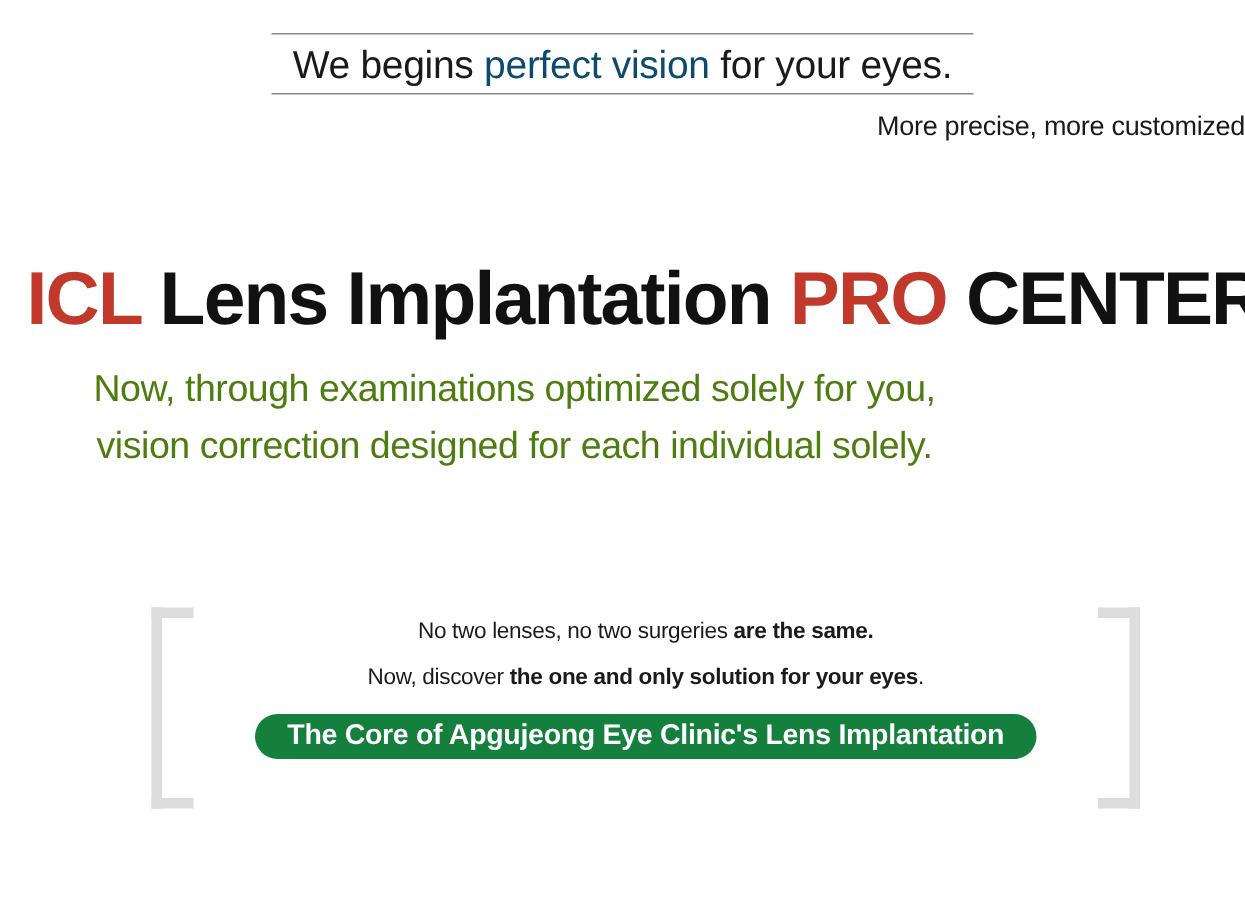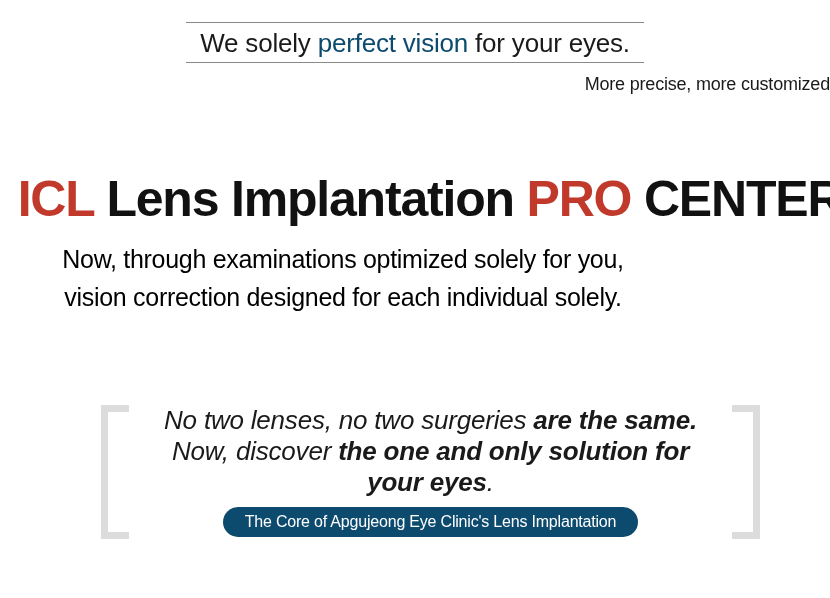--- a/index.html
+++ b/index.html
@@ -78,21 +78,21 @@
   
   .lead {
     position: absolute;
     top: 240px;
     left: 0;
     width: 686px;
     text-align: center;
     font-size: 25px;
     line-height: 38px;
     letter-spacing: -0.3px;
-    color: #000000;
+    color: #4d7c0f;
     font-weight: 400;
   }
   .lead .strong {
     font-weight: 400;
   }
 
   
   .callout {
     position: absolute;
     top: 405px;
@@ -121,59 +121,58 @@
   }
 
   .callout-body {
     position: absolute;
     left: 40px;
     right: 40px;
     top: 0;
     text-align: center;
   }
   .callout-text {
-    font-size: 26px;
+    font-size: 15px;
     line-height: 31px;
     letter-spacing: -0.2px;
     color: #1a1a1a;
     font-weight: 400;
     padding-top: 0px;
-    font-style: italic;
   }
   .callout-text .strong {
     font-weight: 700;
   }
 
   .pill-row {
     margin-top: 9px;
     text-align: center;
   }
   .pill {
     display: inline-block;
-    background: #0c4a6e;
+    background: #15803d;
     color: #ffffff;
-    font-size: 16px;
+    font-size: 19px;
     line-height: 15px;
-    font-weight: 400;
+    font-weight: 700;
     letter-spacing: -0.2px;
     padding: 7px 22px 8px 22px;
     border-radius: 16px;
     white-space: nowrap;
     border: none;
     font-family: "Liberation Sans", sans-serif;
     cursor: pointer;
   }
 </style>
 </head>
 <body>
 
 <div class="page">
 
   <div class="eyebrow-wrap">
-    <div class="eyebrow-line1"><span>We solely </span><span class="accent">perfect vision</span><span> for your eyes.</span></div>
+    <div class="eyebrow-line1"><span>We begins </span><span class="accent">perfect vision</span><span> for your eyes.</span></div>
     <div class="eyebrow-line2">More precise, more customized</div>
   </div>
 
   <h1 class="headline"><span class="accent">ICL</span><span> Lens Implantation </span><span class="accent">PRO</span><span> CENTER</span></h1>
 
   <div class="lead">
     <div>Now, through examinations optimized solely for you,</div>
     <div><span>vision correction designed </span><span class="strong">for each individual</span><span> solely.</span></div>
   </div>
 

